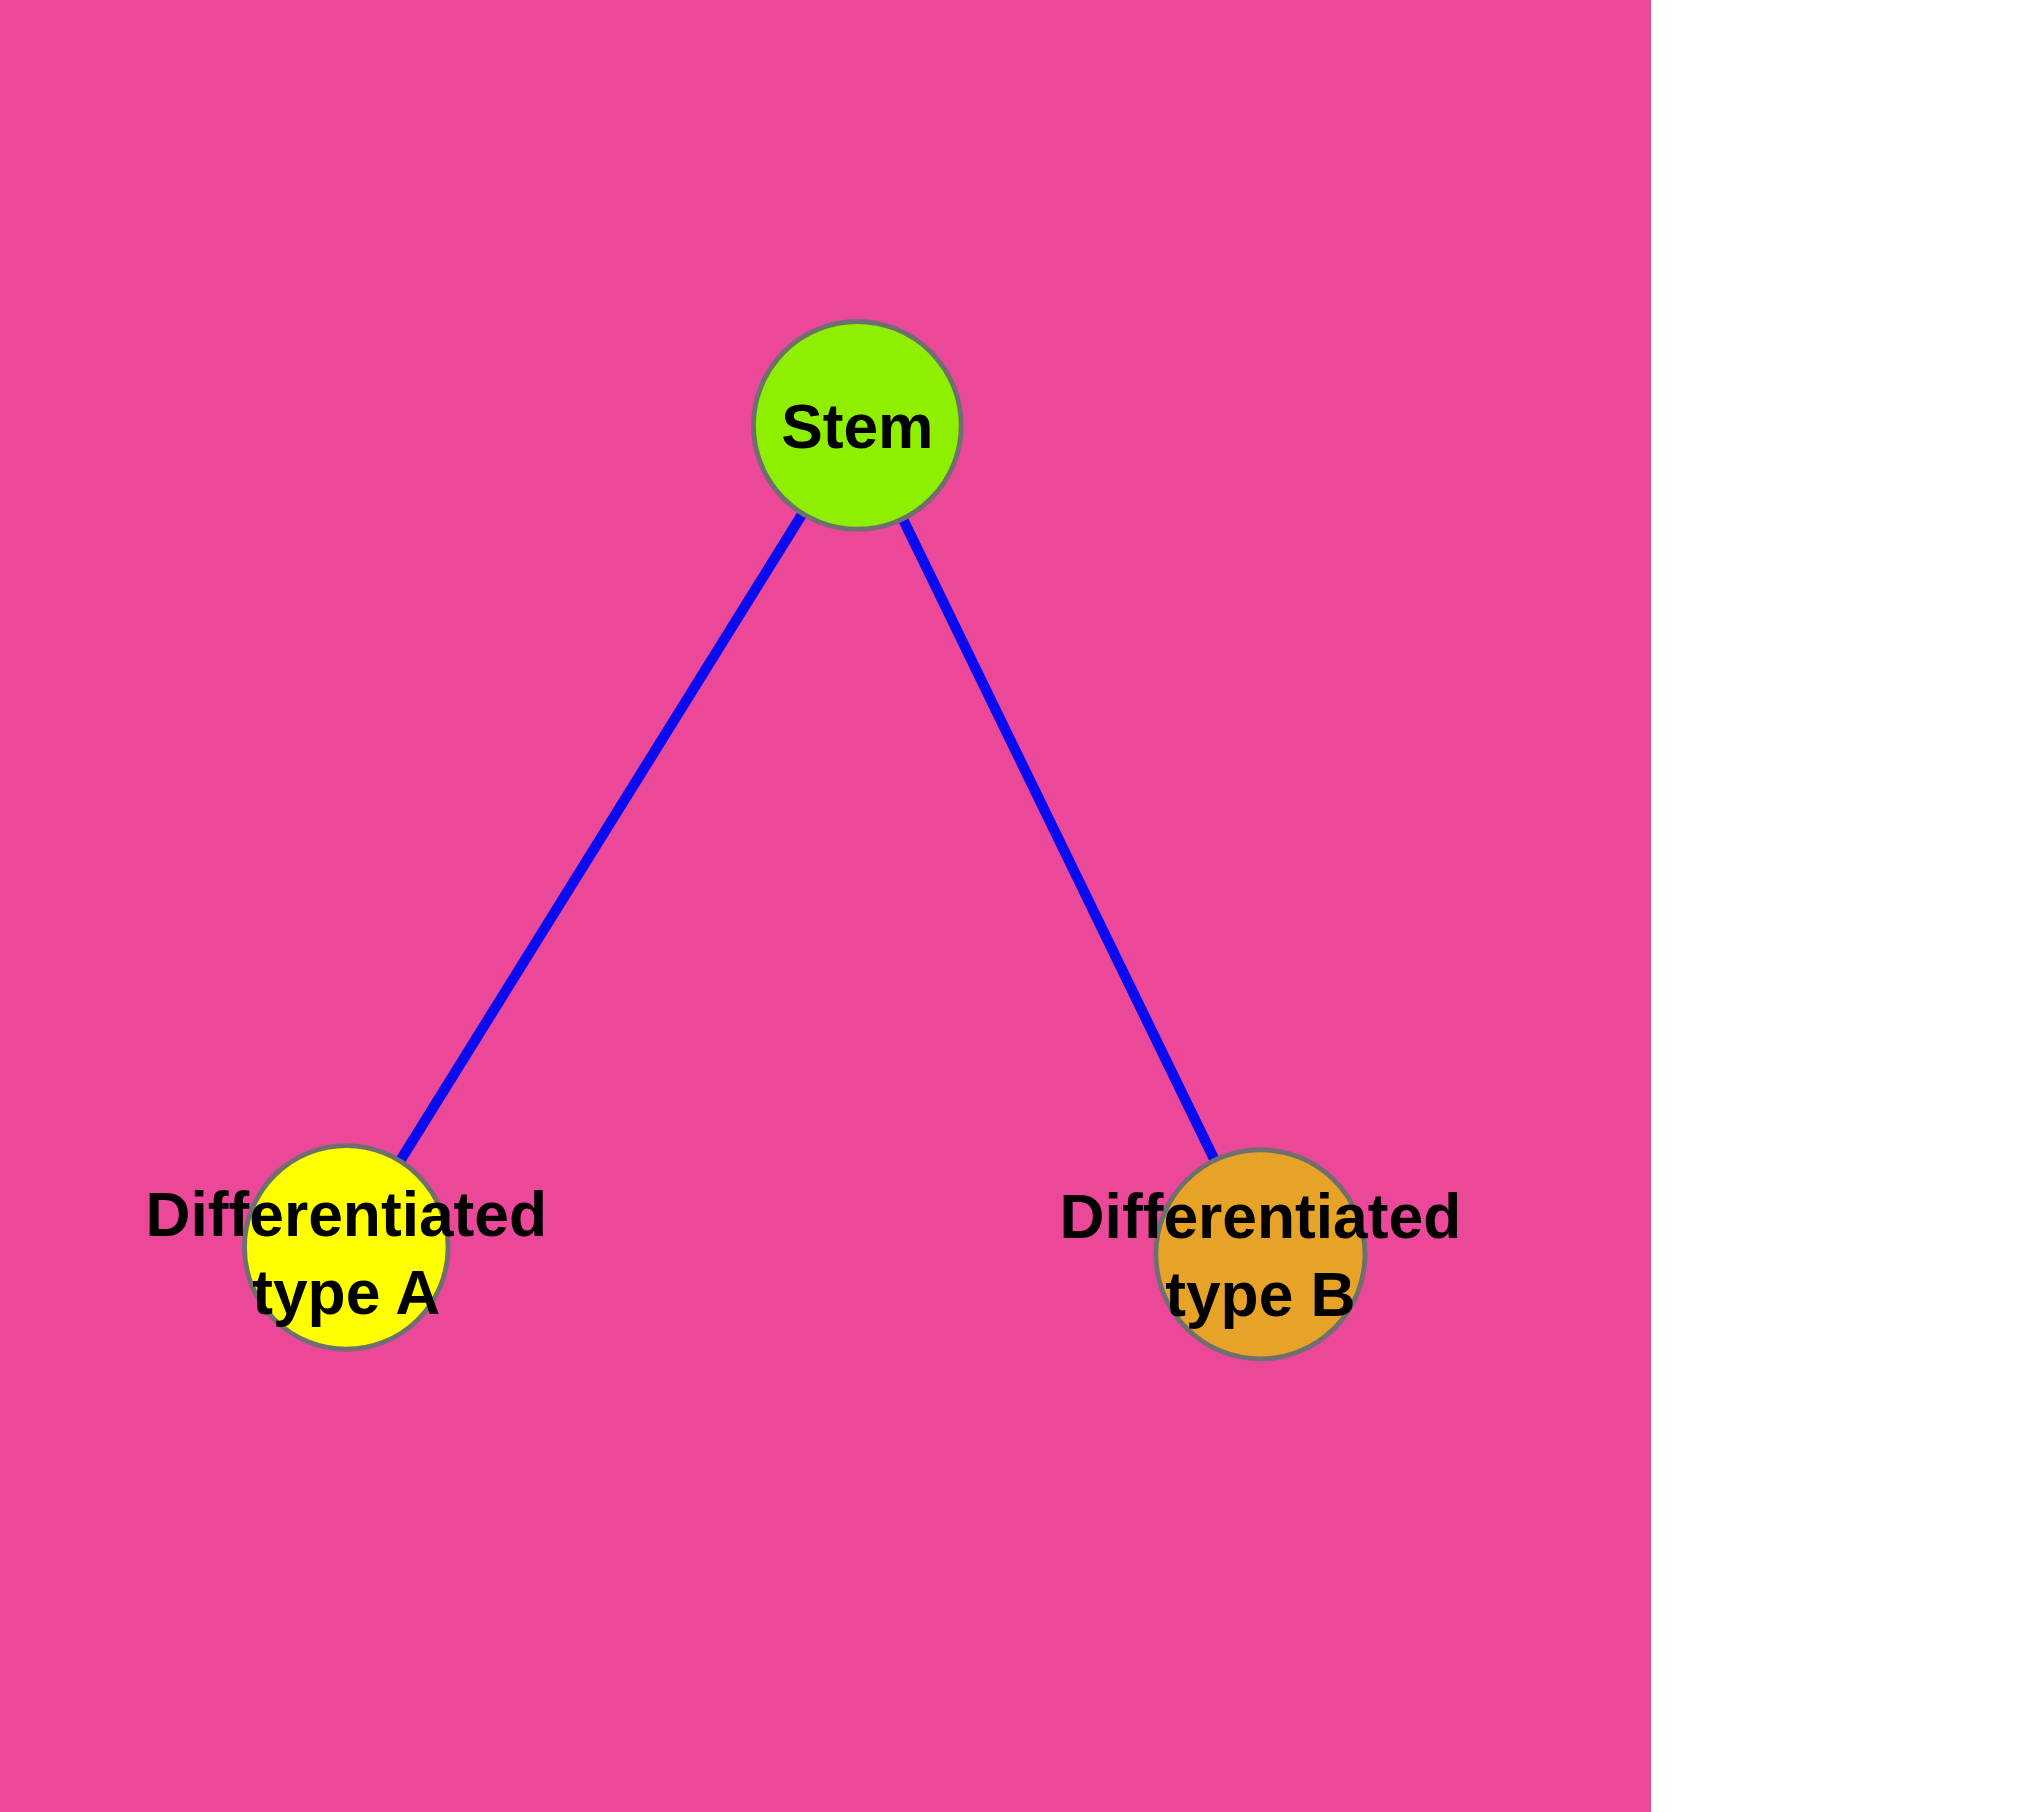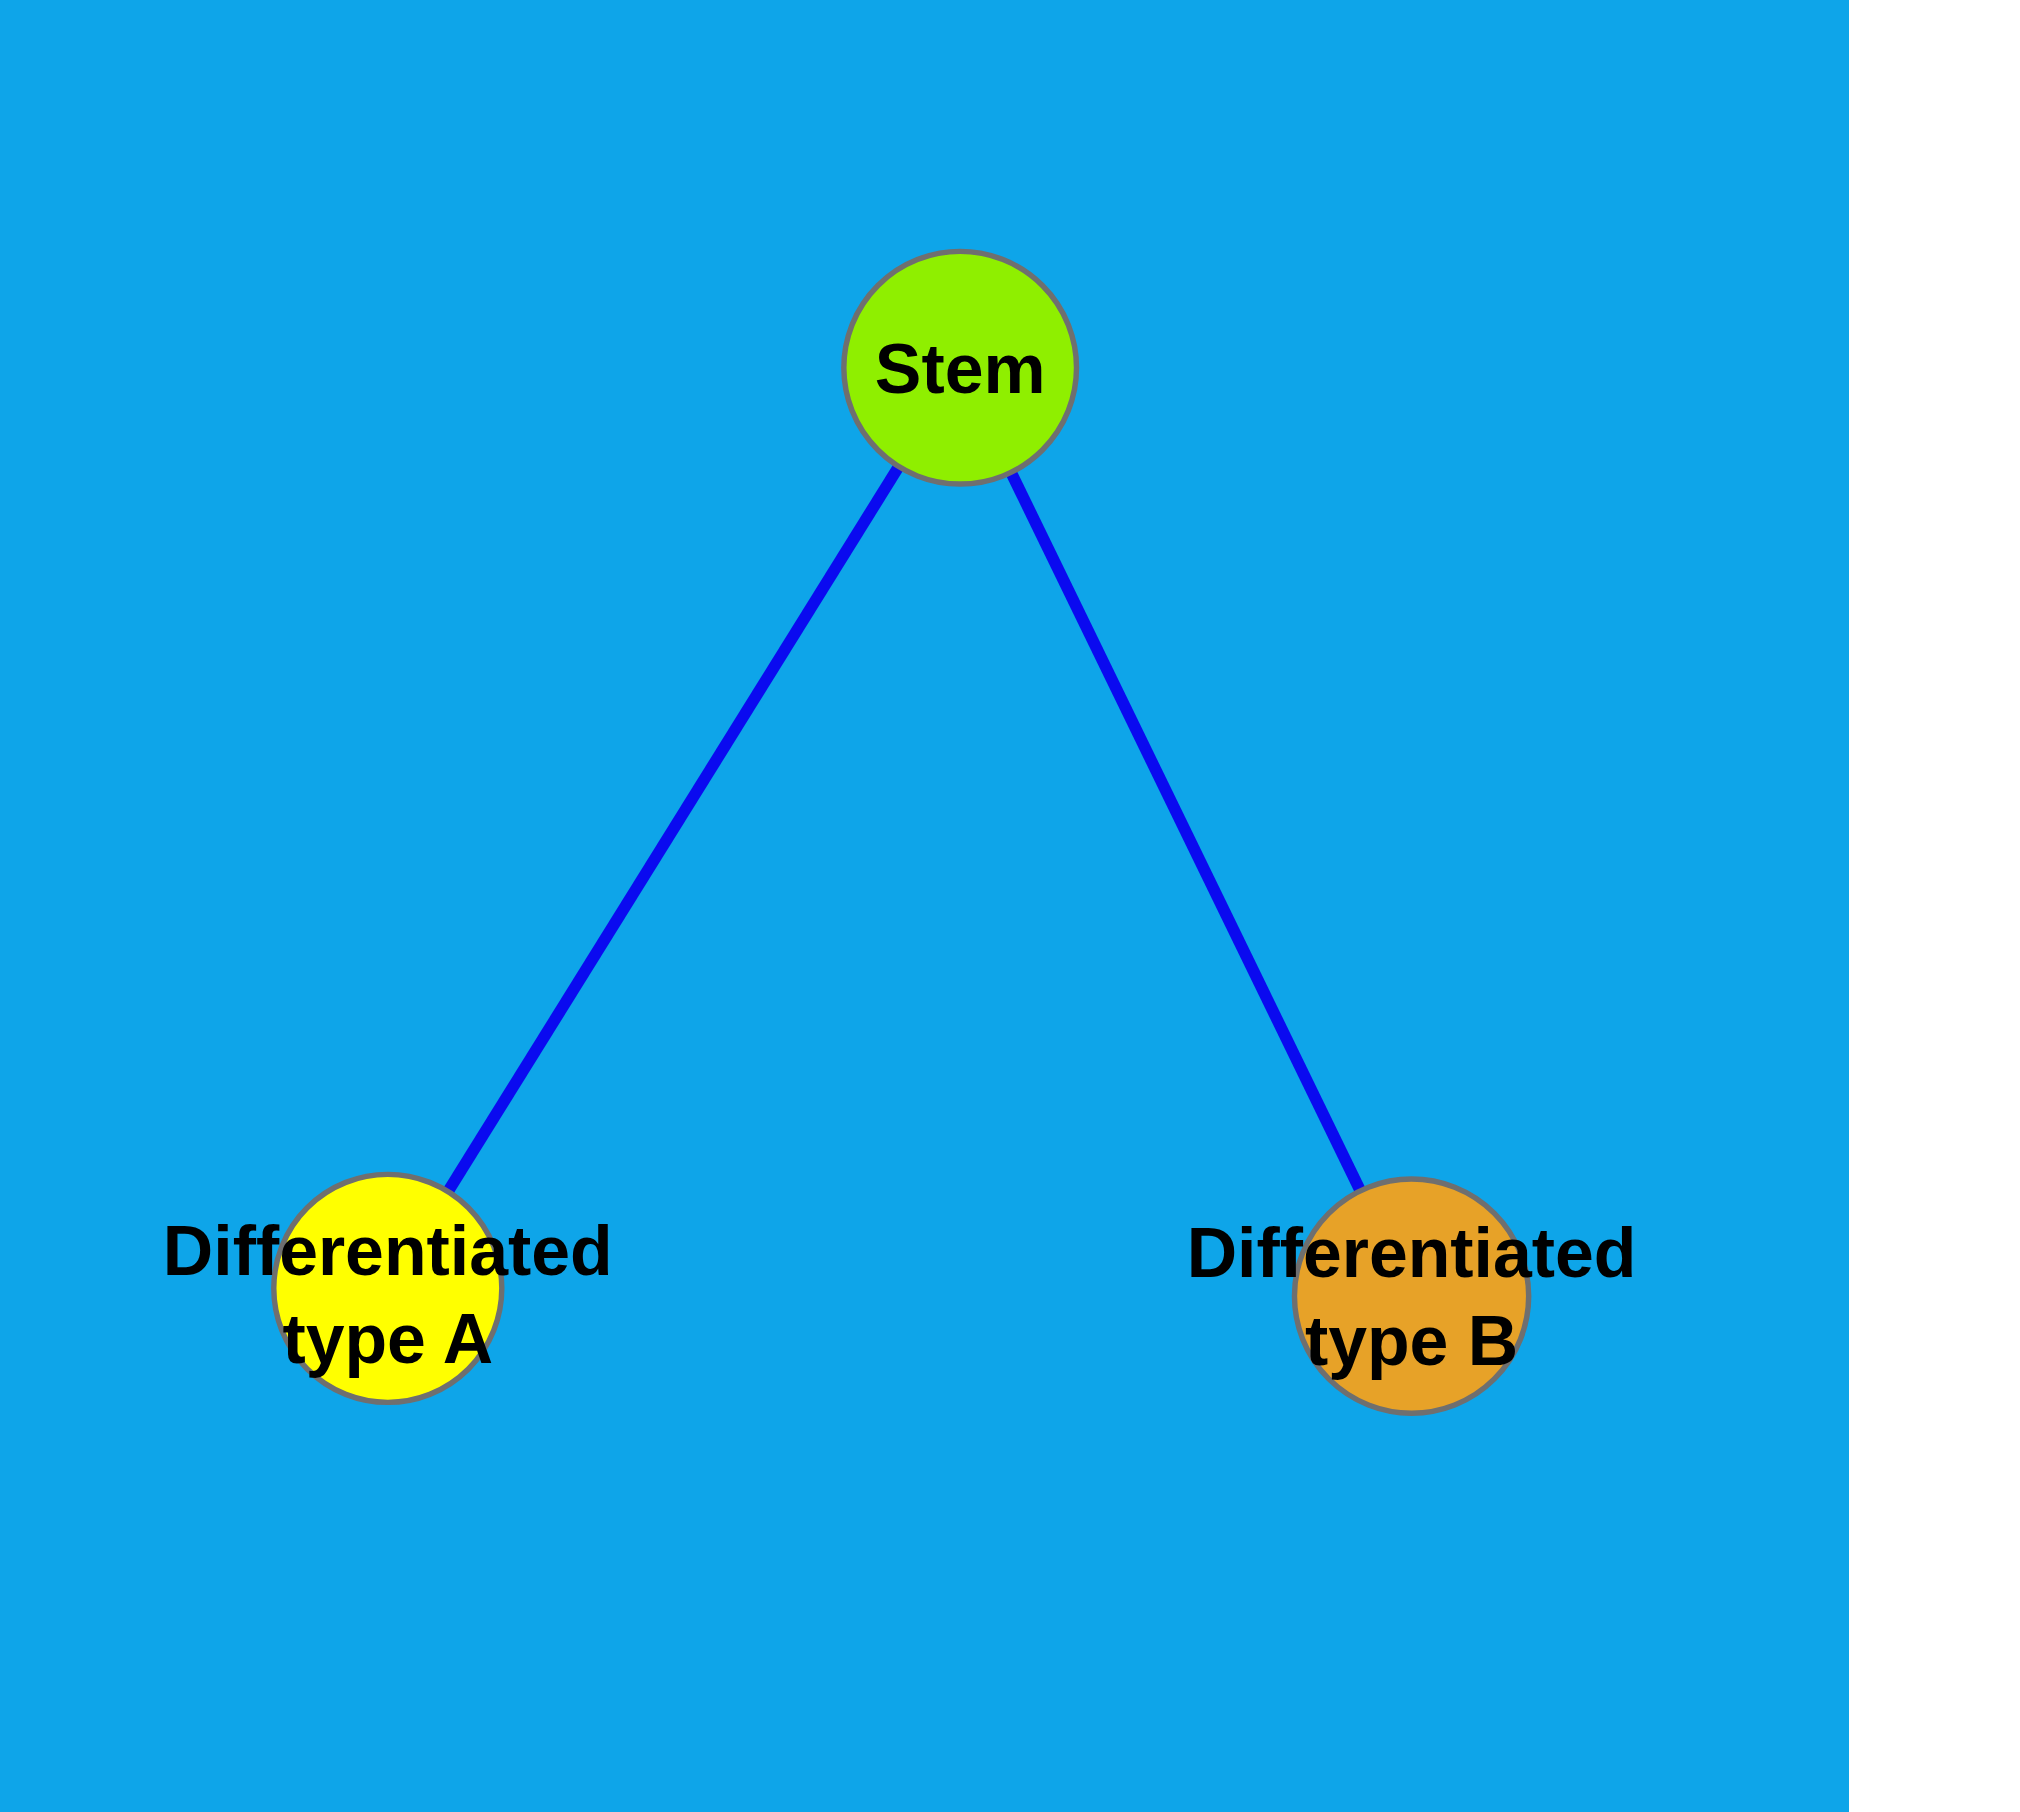--- a/index.html
+++ b/index.html
@@ -2,23 +2,23 @@
 <html style="font-size:13.6px"><head>
 <meta charset="utf-8">
 <style>
   html, body {
     margin: 0;
     padding: 0;
     background: #ffffff;
   }
   .canvas {
     position: relative;
-    width: 1849px;
+    width: 1651px;
     height: 1812px;
-    background: #0ea5e9;
+    background: #ec4899;
     overflow: hidden;
     font-family: "Liberation Sans", sans-serif;
   }
   svg.graph {
     position: absolute;
     top: 0;
     left: 0;
     width: 100%;
     height: 100%;
   }

